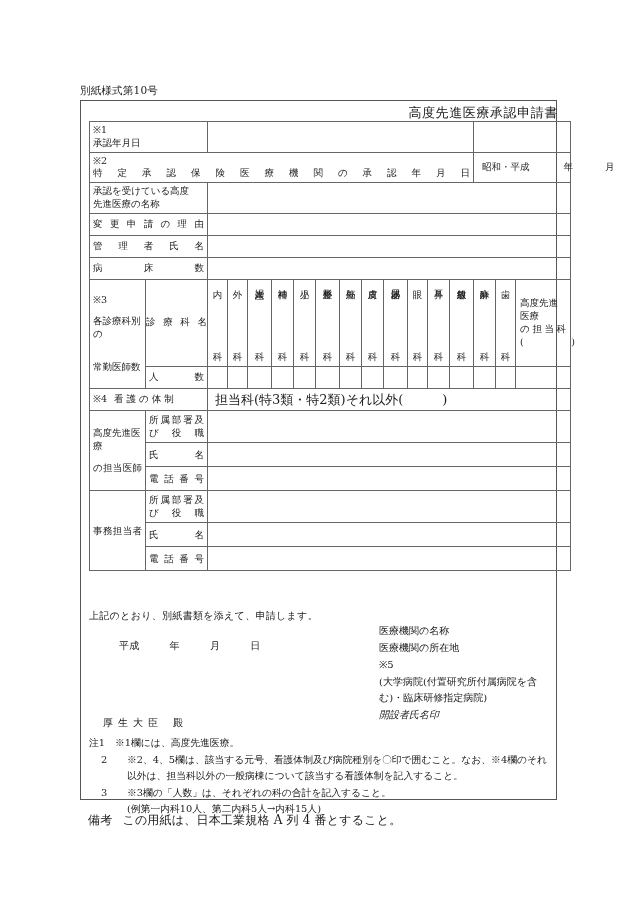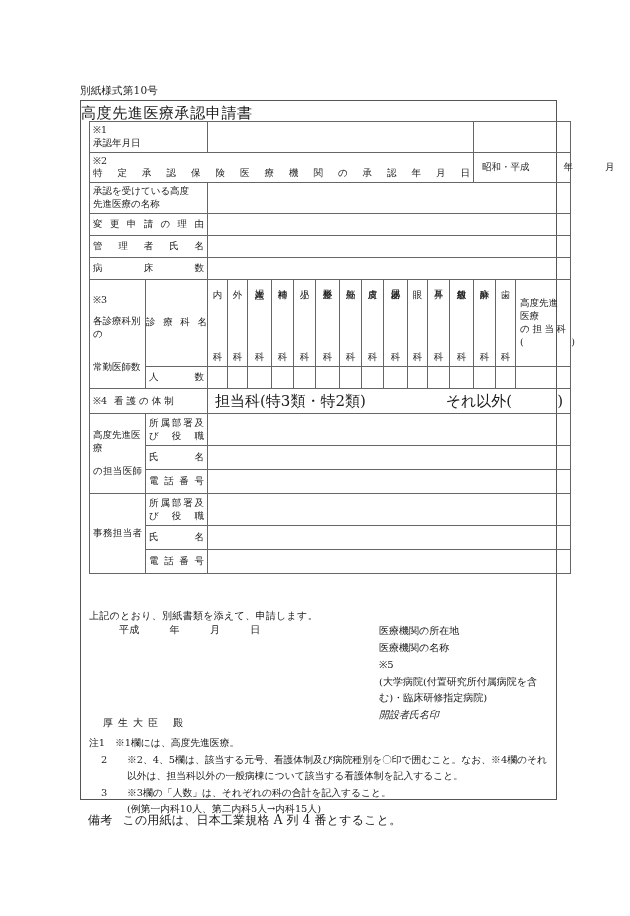--- a/index.html
+++ b/index.html
@@ -43,22 +43,22 @@
     border: 1px solid #555;
     box-sizing: border-box;
   }
 
   
   .doc-title {
     position: absolute;
     left: 0;
     top: 3px;
     width: 477px;
-    text-align: left;
-    font-size: 15px;
+    text-align: right;
+    font-size: 13px;
     letter-spacing: 0.6px;
   }
 
   
   table.main-table {
     position: absolute;
     left: 8px;
     top: 20px;
     width: 461px;
     border-collapse: collapse;
@@ -125,36 +125,35 @@
     vertical-align: top;
     padding: 3px 4px !important;
     font-size: 9.5px;
     line-height: 1.9;
   }
   .paren-row { letter-spacing: 0; }
 
   
   .nurse-body {
     display: flex;
-    justify-content: space-between;
-    font-size: 15px;
+    font-size: 13px;
     padding: 0 4px;
   }
 
   
   .below-block {
     position: absolute;
     left: 8px;
     top: 508px;
     width: 461px;
     font-size: 10px;
   }
   .stmt-line {
     letter-spacing: 0.3px;
-    margin-bottom: 0;
+    margin-bottom: 16px;
   }
   .date-row {
     margin-left: 30px;
     letter-spacing: 0.3px;
     white-space: nowrap;
   }
   .date-row .sp { display: inline-block; width: 30px; }
 
   .right-block {
     position: absolute;
@@ -484,22 +483,22 @@
       </table>
 
     <div class="below-block">
       <div class="stmt-line">上記のとおり、別紙書類を添えて、申請します。</div>
       <div class="date-row">
         <span>平成</span><span class="sp"></span><span>年</span><span class="sp"></span><span>月</span><span class="sp"></span><span>日</span>
       </div>
     </div>
 
     <div class="right-block">
+      <div>医療機関の名称</div>
       <div>医療機関の所在地</div>
-      <div>医療機関の名称</div>
       <div>※5</div>
       <div class="wrapline">(大学病院(付置研究所付属病院を含む)・臨床研修指定病院)</div>
       <div class="founder-row">
         <span>開設者氏名</span>
         <span>印</span>
       </div>
     </div>
 
     <div class="minister-line">
       <span class="nm">厚生大臣</span><span class="dono">殿</span>

